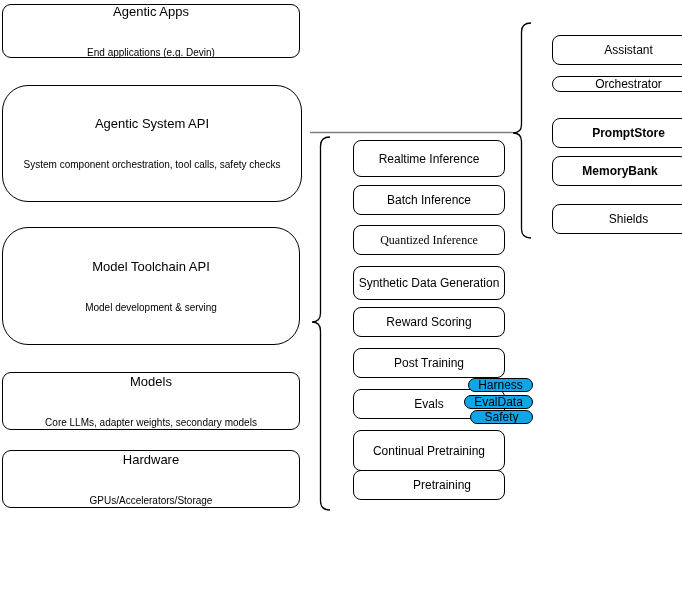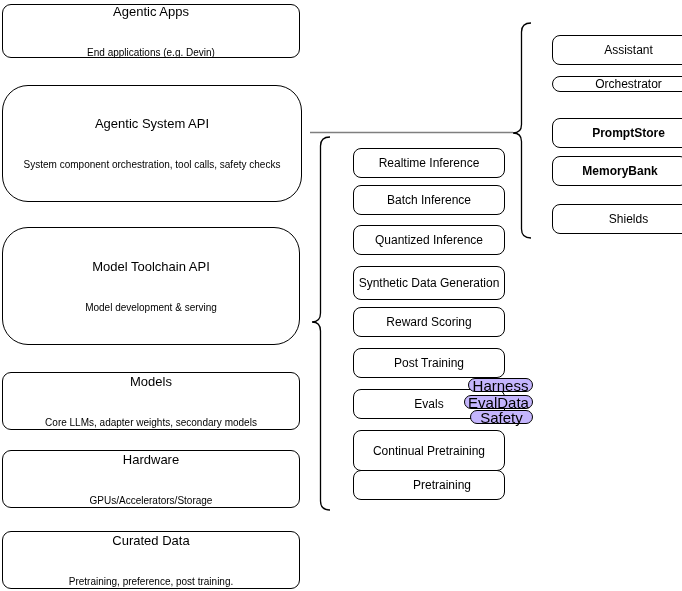--- a/index.html
+++ b/index.html
@@ -43,24 +43,24 @@
   .mbox {
     border-radius: 8px;
     font-size: 12px;
     line-height: 14px;
     white-space: nowrap;
     margin-left: 24px;
   }
   .pill {
     position: absolute;
     box-sizing: border-box;
-    background: #c4b5fd;
+    background: #0ea5e9;
     border: 1.3px solid #000000;
     border-radius: 8px;
-    font-size: 15px;
+    font-size: 12px;
     display: flex;
     align-items: center;
     justify-content: center;
     white-space: nowrap;
     z-index: 3;
   }
   .overlay {
     position: absolute;
     left: 0;
     top: 0;
@@ -91,37 +91,33 @@
   <div class="box lbox" style="left:2px; top:372px; width:298px; height:58px;">
     <div class="title">Models</div>
     <div class="subtitle">Core LLMs, adapter weights, secondary models</div>
   </div>
 
   <div class="box lbox" style="left:2px; top:450px; width:298px; height:58px;">
     <div class="title">Hardware</div>
     <div class="subtitle">GPUs/Accelerators/Storage</div>
   </div>
 
-  <div class="box lbox" style="left:2px; top:531px; width:298px; height:58px;">
-    <div class="title">Curated Data</div>
-    <div class="subtitle">Pretraining, preference, post training.</div>
-  </div>
 
   <svg class="overlay" width="682" height="591" viewBox="0 0 682 591">
 
     <line x1="310" y1="132.5" x2="513" y2="132.5" stroke="#7f7f7f" stroke-width="1.7"></line>
 
     <path d="M 330 137 Q 320.5 137 320.5 146 L 320.5 313 Q 320.5 322 312 322 Q 320.5 322 320.5 331 L 320.5 501 Q 320.5 510 330 510" fill="none" stroke="#000000" stroke-width="1.3"></path>
 
     <path d="M 531 23 Q 521.5 23 521.5 32 L 521.5 124.5 Q 521.5 133 513 133 Q 521.5 133 521.5 141.5 L 521.5 229 Q 521.5 238 531 238" fill="none" stroke="#000000" stroke-width="1.3"></path>
   </svg>
 
-  <div class="box mbox" style="left:329px; top:148px; width:152px; height:30px;">Realtime Inference</div>
+  <div class="box mbox" style="left:329px; top:140px; width:152px; height:37px;">Realtime Inference</div>
   <div class="box mbox" style="left:329px; top:185px; width:152px; height:30px;">Batch Inference</div>
-  <div class="box mbox" style="left:329px; top:225px; width:152px; height:30px;">Quantized Inference</div>
+  <div class="box mbox" style="left:329px; top:225px; width:152px; height:30px;font-family:Liberation Serif, serif;">Quantized Inference</div>
   <div class="box mbox" style="left:329px; top:266px; width:152px; height:34px;">Synthetic Data Generation</div>
   <div class="box mbox" style="left:329px; top:307px; width:152px; height:30px;">Reward Scoring</div>
   <div class="box mbox" style="left:329px; top:348px; width:152px; height:30px;">Post Training</div>
   <div class="box mbox" style="left:329px; top:389px; width:152px; height:30px;">Evals</div>
   <div class="box mbox" style="left:329px; top:430px; width:152px; height:41px;">Continual Pretraining</div>
   <div class="box mbox" style="left:329px; top:470px; width:152px; height:30px;padding-left:26px;">Pretraining</div>
 
   <div class="pill" style="left:468px; top:378px; width:65px; height:14px;">Harness</div>
   <div class="pill" style="left:464px; top:395px; width:69px; height:14px;">EvalData</div>
   <div class="pill" style="left:470px; top:410px; width:63px; height:14px;">Safety</div>

